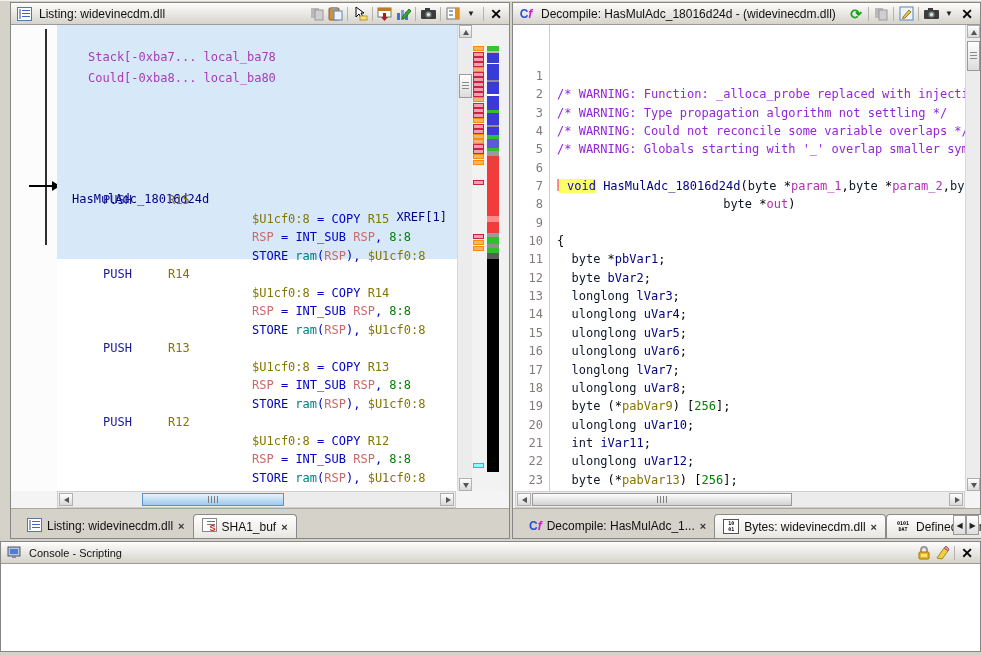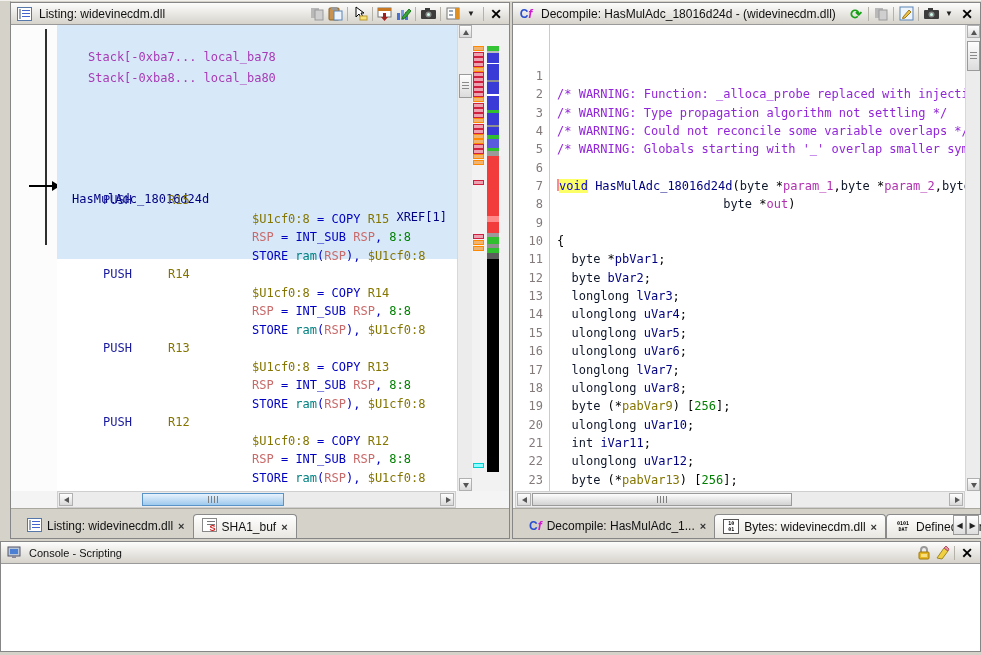--- a/index.html
+++ b/index.html
@@ -102,21 +102,21 @@
   .crow .code{position:absolute;left:44px;}
   #decompile-vscroll{right:0;left:auto;}
 
   #decompile-hscroll-row{top:488px;width:467px;}
   #decompile-hscroll{left:2px;width:450px;}
 
   
   .tk-stack{color:#a73ab5;}
   .tk-olive{color:#847500;} .tk-pblue{color:#0000c0;} .tk-salmon{color:#c96a6a;}
   .tk-green{color:#008000;} .tk-teal{color:#008080;}
-  .tk-comment{color:#9326d9;} .tk-kw{color:#0000e0;} .tk-hl{background:#fdff66;}
+  .tk-comment{color:#9326d9;} .tk-kw{color:#0000e0;padding-left:8px;} .tk-hl{background:#fdff66;}
   .tk-fn{color:#000080;} .tk-type{color:#0f172a;} .tk-param{color:#b030b0;}
   .tk-var{color:#000080;} .tk-glob{color:#847500;} .tk-const{color:#008000;margin-top:8px;} .tk-plain{color:#000;}
   .tk-cursor{display:inline-block;width:2px;height:12px;background:#ff8a8a;vertical-align:-1px;}
 
   
   #console-panel{left:0;top:540px;width:981px;height:111px;padding-left:20px;}
   #console-title .title-text{font-size:11px;}
   #console-content{position:absolute;left:0;top:22px;right:0;bottom:0;background:#fff;overflow:hidden;}
   .console-line{position:relative;margin-left:22px;height:20px;line-height:20px;
     font-family:"DejaVu Sans Mono","Liberation Mono",monospace;font-size:12px;color:#000;white-space:pre;}
@@ -215,21 +215,21 @@
     </div>
 
     <div id="listing-body">
       <div id="flow-margin">
         <div id="flow-line"></div>
         <div id="flow-arrow"></div>
       </div>
 
       <div id="listing-text">
         <div id="listing-selection"></div>
-        <div id="stack-lines"><div><span class="tk-stack">Stack[-0xba7... local_ba78</span></div><div><span class="tk-stack">Stack[-0xba8... local_ba80</span></div></div>
+        <div id="stack-lines"><div><span class="tk-stack">Stack[-0xba7... local_ba78</span></div><div><span class="tk-stack">Could[-0xba8... local_ba80</span></div></div>
         <div id="func-line">
           <span id="func-name">HasMulAdc_18016d24d</span>
           <span id="func-xref">XREF[1]</span>
         </div>
         <div id="instr-rows"><div class="lrow"><span class="mnem">PUSH</span><span class="reg">R15</span></div><div class="lrow"><span class="pcode"><span class="tk-olive">$U1cf0:8</span><span class="tk-pblue"> = </span><span class="tk-pblue">COPY</span><span class="tk-plain"> </span><span class="tk-olive">R15</span></span></div><div class="lrow"><span class="pcode"><span class="tk-salmon">RSP</span><span class="tk-pblue"> = </span><span class="tk-pblue">INT_SUB</span><span class="tk-plain"> </span><span class="tk-salmon">RSP</span><span class="tk-pblue">, </span><span class="tk-green">8:8</span></span></div><div class="lrow"><span class="pcode"><span class="tk-pblue">STORE</span><span class="tk-plain"> </span><span class="tk-teal">ram</span><span class="tk-pblue">(</span><span class="tk-salmon">RSP</span><span class="tk-pblue">)</span><span class="tk-pblue">, </span><span class="tk-olive">$U1cf0:8</span></span></div><div class="lrow"><span class="mnem">PUSH</span><span class="reg">R14</span></div><div class="lrow"><span class="pcode"><span class="tk-olive">$U1cf0:8</span><span class="tk-pblue"> = </span><span class="tk-pblue">COPY</span><span class="tk-plain"> </span><span class="tk-olive">R14</span></span></div><div class="lrow"><span class="pcode"><span class="tk-salmon">RSP</span><span class="tk-pblue"> = </span><span class="tk-pblue">INT_SUB</span><span class="tk-plain"> </span><span class="tk-salmon">RSP</span><span class="tk-pblue">, </span><span class="tk-green">8:8</span></span></div><div class="lrow"><span class="pcode"><span class="tk-pblue">STORE</span><span class="tk-plain"> </span><span class="tk-teal">ram</span><span class="tk-pblue">(</span><span class="tk-salmon">RSP</span><span class="tk-pblue">)</span><span class="tk-pblue">, </span><span class="tk-olive">$U1cf0:8</span></span></div><div class="lrow"><span class="mnem">PUSH</span><span class="reg">R13</span></div><div class="lrow"><span class="pcode"><span class="tk-olive">$U1cf0:8</span><span class="tk-pblue"> = </span><span class="tk-pblue">COPY</span><span class="tk-plain"> </span><span class="tk-olive">R13</span></span></div><div class="lrow"><span class="pcode"><span class="tk-salmon">RSP</span><span class="tk-pblue"> = </span><span class="tk-pblue">INT_SUB</span><span class="tk-plain"> </span><span class="tk-salmon">RSP</span><span class="tk-pblue">, </span><span class="tk-green">8:8</span></span></div><div class="lrow"><span class="pcode"><span class="tk-pblue">STORE</span><span class="tk-plain"> </span><span class="tk-teal">ram</span><span class="tk-pblue">(</span><span class="tk-salmon">RSP</span><span class="tk-pblue">)</span><span class="tk-pblue">, </span><span class="tk-olive">$U1cf0:8</span></span></div><div class="lrow"><span class="mnem">PUSH</span><span class="reg">R12</span></div><div class="lrow"><span class="pcode"><span class="tk-olive">$U1cf0:8</span><span class="tk-pblue"> = </span><span class="tk-pblue">COPY</span><span class="tk-plain"> </span><span class="tk-olive">R12</span></span></div><div class="lrow"><span class="pcode"><span class="tk-salmon">RSP</span><span class="tk-pblue"> = </span><span class="tk-pblue">INT_SUB</span><span class="tk-plain"> </span><span class="tk-salmon">RSP</span><span class="tk-pblue">, </span><span class="tk-green">8:8</span></span></div><div class="lrow"><span class="pcode"><span class="tk-pblue">STORE</span><span class="tk-plain"> </span><span class="tk-teal">ram</span><span class="tk-pblue">(</span><span class="tk-salmon">RSP</span><span class="tk-pblue">)</span><span class="tk-pblue">, </span><span class="tk-olive">$U1cf0:8</span></span></div><div class="lrow"><span class="mnem">PUSH</span><span class="reg">RSI</span></div></div>
       </div>
 
       <div id="listing-right">
         <div class="vscroll" id="listing-vscroll">
           <div class="sb-btn sb-up"></div>

